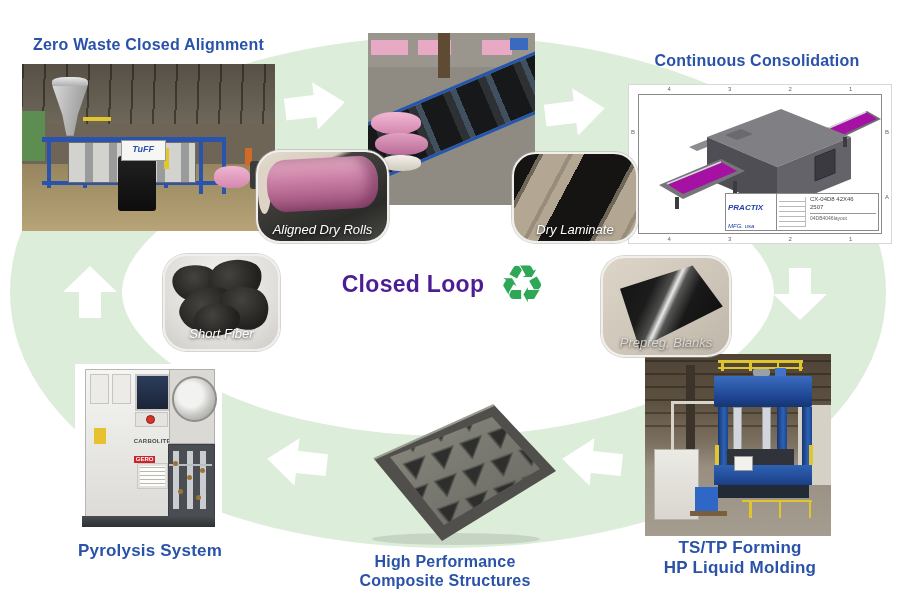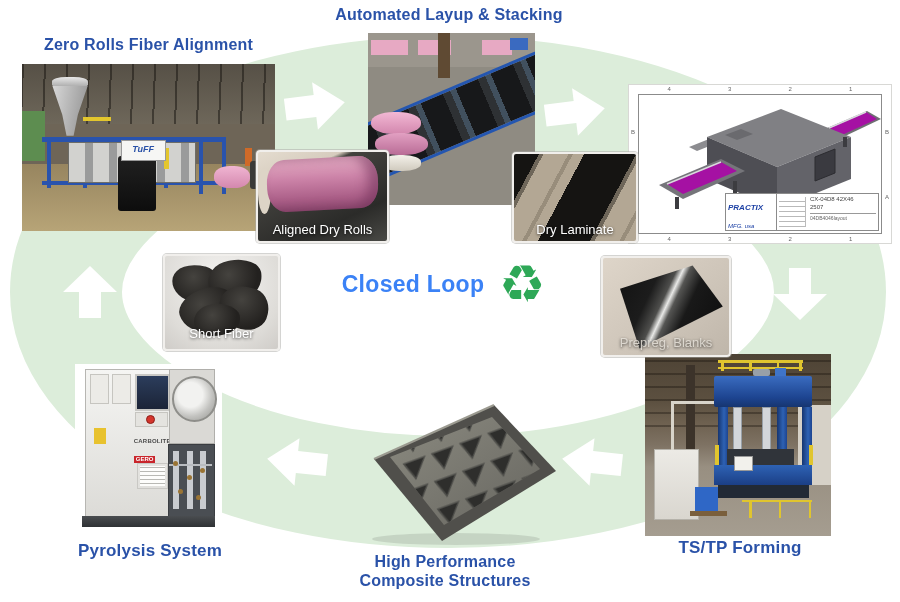--- a/index.html
+++ b/index.html
@@ -6,28 +6,28 @@
   #canvas{position:relative;width:900px;height:602px;overflow:hidden;background:#fff;
           font-family:"Liberation Sans",sans-serif;}
   .abs{position:absolute;}
   
   #ring-svg{position:absolute;left:0;top:0;z-index:0;}
   
   .stage-title{position:absolute;z-index:4;color:#2a52a8;font-weight:bold;text-align:center;
                font-size:16px;letter-spacing:.2px;}
   .stage-title .tl{display:block;line-height:1.18;}
   
-  #center-text{position:absolute;left:318px;top:272px;width:190px;z-index:4;color:#3b82f6;
+  #center-text{position:absolute;left:318px;top:272px;width:190px;z-index:4;color:#4c1d95;
                font-weight:bold;font-size:23px;line-height:1.08;text-align:center;letter-spacing:.3px;}
   #recycle-icon{position:absolute;left:499px;top:258px;z-index:4;color:#2ea857;font-size:52px;
                 font-family:"DejaVu Sans",sans-serif;line-height:1;}
   
   .photo{position:absolute;overflow:hidden;z-index:2;}
-  .inset{position:absolute;overflow:hidden;z-index:3;border:2px solid #f1efec;border-radius:4px;
-         box-shadow:0 0 0 1px rgba(170,170,165,.5);}
+  .inset{position:absolute;overflow:hidden;z-index:3;border:2px solid #f1efec;border-radius:24px;
+         box-shadow:0 0 0 1px rgba(170,170,165,.5);font-style:italic;}
   .inset-label{position:absolute;left:0;right:0;bottom:5%;text-align:center;color:#fff;
                font-size:13px;text-shadow:0 1px 3px rgba(0,0,0,.7);z-index:5;}
   
   #s1{left:22px;top:64px;width:253px;height:167px;background:#6e6557;}
   .s1-roof{left:0;top:0;width:100%;height:36%;background:linear-gradient(#565046,#6e675a);}
   .s1-beams{left:0;top:0;width:100%;height:36%;background:repeating-linear-gradient(92deg,rgba(22,19,15,.5) 0 2px,transparent 2px 22px);}
   .s1-floor{left:0;bottom:0;width:100%;height:40%;background:linear-gradient(#97855f,#b7a477);}
   .s1-greenwall{left:0;top:28%;width:9%;height:30%;background:#5d8d50;}
   .s1-hoptop{left:12%;top:8%;width:14%;height:7%;background:linear-gradient(#e8e8e8,#9d9d9d);border-radius:40%;}
   .s1-hopper{left:12%;top:13%;width:14%;height:30%;background:linear-gradient(100deg,#d8d8d8,#8f8f8f);
@@ -143,29 +143,30 @@
   <g fill="#ffffff">
     <polygon transform="translate(315,106) rotate(-7)" points="-30,-11 0,-11 0,-24 30,0 0,24 0,11 -30,11"></polygon>
     <polygon transform="translate(575,112) rotate(-7)" points="-30,-11 0,-11 0,-24 30,0 0,24 0,11 -30,11"></polygon>
     <polygon transform="translate(800,294)" points="-11,-26 11,-26 11,0 27,0 0,26 -27,0 -11,0"></polygon>
     <polygon transform="translate(592,462) rotate(6)" points="30,-11 0,-11 0,-24 -30,0 0,24 0,11 30,11"></polygon>
     <polygon transform="translate(297,462) rotate(6)" points="30,-11 0,-11 0,-24 -30,0 0,24 0,11 30,11"></polygon>
     <polygon transform="translate(90,292)" points="-11,26 11,26 11,0 27,0 0,-26 -27,0 -11,0"></polygon>
   </g>
 </svg>
 
-<div class="stage-title" style="left:22px;top:36px;width:253px;">Zero Rolls Fiber Alignment</div>
-<div class="stage-title" style="left:299px;top:6px;width:300px;">Automated Layup &amp; Stacking</div>
+<div class="stage-title" style="left:22px;top:36px;width:253px;">Zero Waste Closed Alignment</div>
+<div class="stage-title" style="left:617px;top:52px;width:280px;">Continuous Consolidation</div>
 <div class="stage-title" style="left:40px;top:541px;width:220px;font-size:17px;">Pyrolysis System</div>
 <div class="stage-title" style="left:325px;top:553px;width:240px;">
   <span class="tl">High Performance</span>
   <span class="tl">Composite Structures</span>
 </div>
 <div class="stage-title" style="left:625px;top:538px;width:230px;font-size:17px;">
   <span class="tl">TS/TP Forming</span>
+  <span class="tl">HP Liquid Molding</span>
 </div>
 
 <div id="center-text">
   <span class="tl" style="display:block;">Closed Loop</span>
 </div>
 <div id="recycle-icon">♻</div>
 
 <div id="s1" class="photo">
   <div class="abs s1-roof"></div>
   <div class="abs s1-beams"></div>

